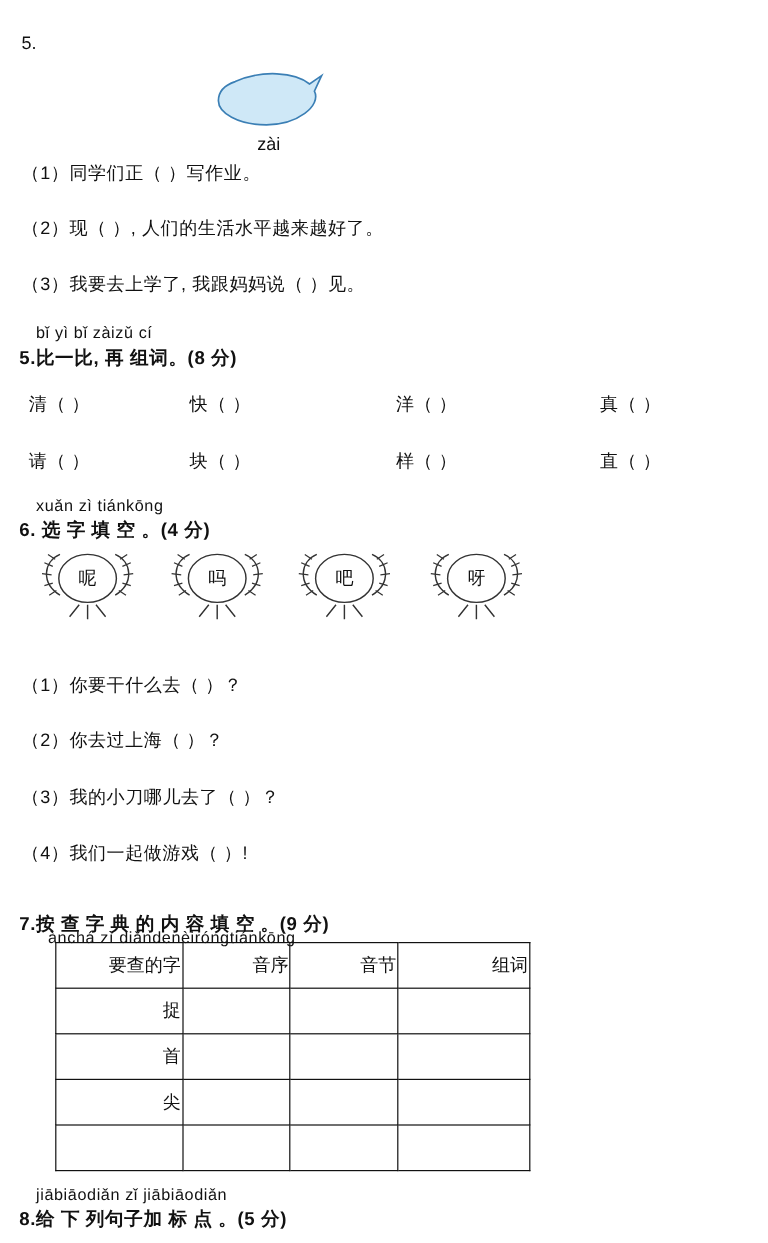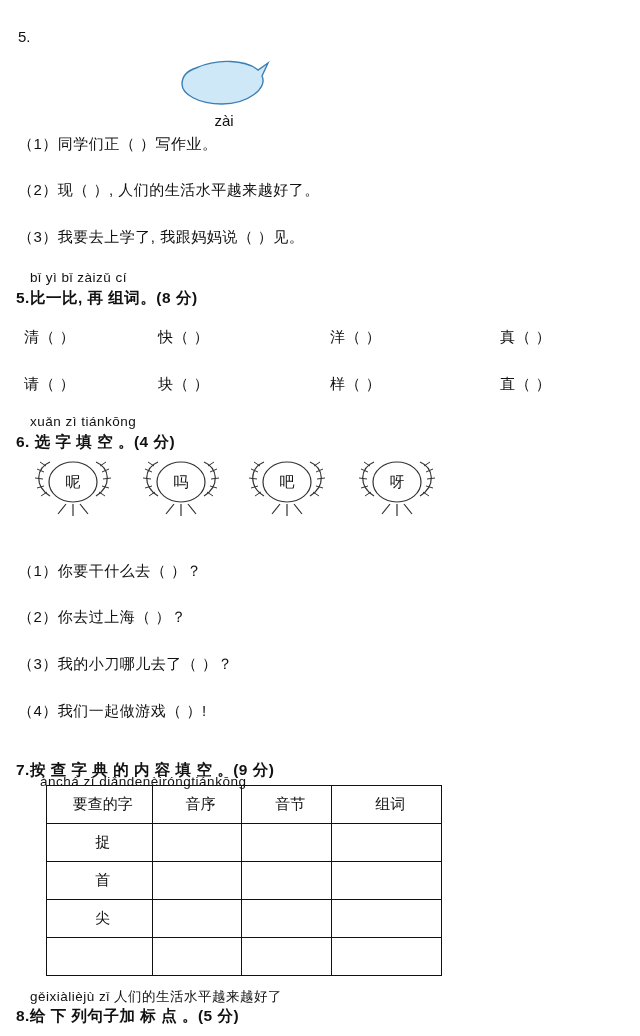--- a/index.html
+++ b/index.html
@@ -97,21 +97,21 @@
     left: 46px;
     top: 785px;
     border-collapse: collapse;
     width: 396px;
   }
   .dict-table td, .dict-table th {
     border: 1.6px solid #111;
     height: 38px;
     font-size: 15px;
     font-weight: normal;
-    text-align: center;
+    text-align: right;
     padding-left: 8px;
     color: #111;
     box-sizing: border-box;
   }
   .dict-table col.c1 { width: 106px; }
   .dict-table col.c2 { width: 90px; }
   .dict-table col.c3 { width: 90px; }
   .dict-table col.c4 { width: 110px; }
   .blank-cell { }
 </style>
@@ -239,16 +239,16 @@
       </tr>
       <tr>
         <td class="blank-cell"></td>
         <td class="blank-cell"></td>
         <td class="blank-cell"></td>
         <td class="blank-cell"></td>
       </tr>
     </tbody>
   </table>
 
-  <div class="pinyin" style="left:30px; top:988px;">gěixiàlièjù zǐ 人们的生活水平越来越好了</div>
+  <div class="pinyin" style="left:30px; top:988px;">jiābiāodiǎn zǐ jiābiāodiǎn</div>
   <div class="heading" style="left:16px; top:1006px;">8.给 下 列句子加 标 点 。(5 分)</div>
 
 </div>
 
 </body></html>

